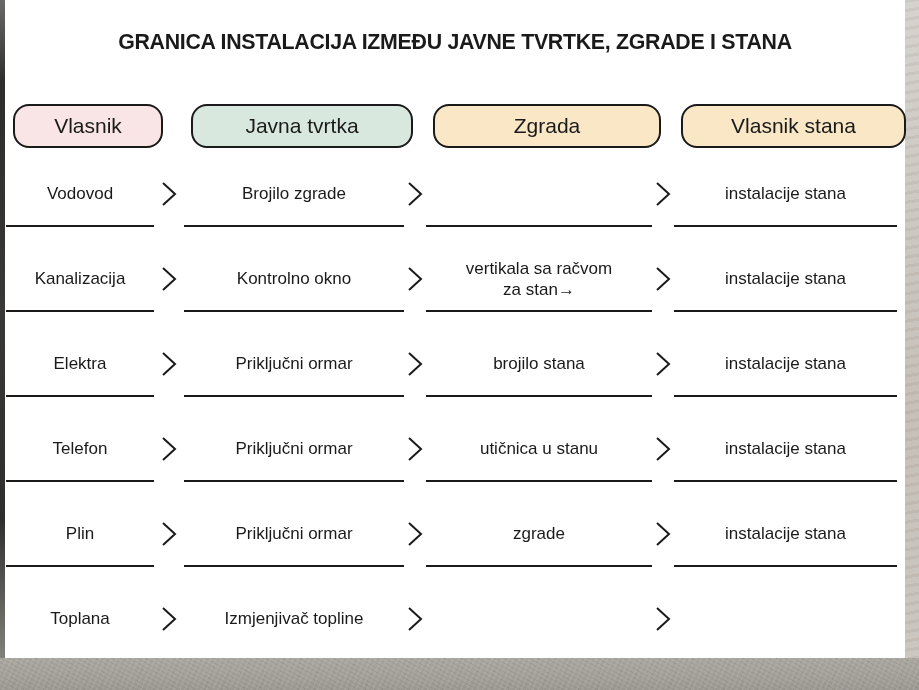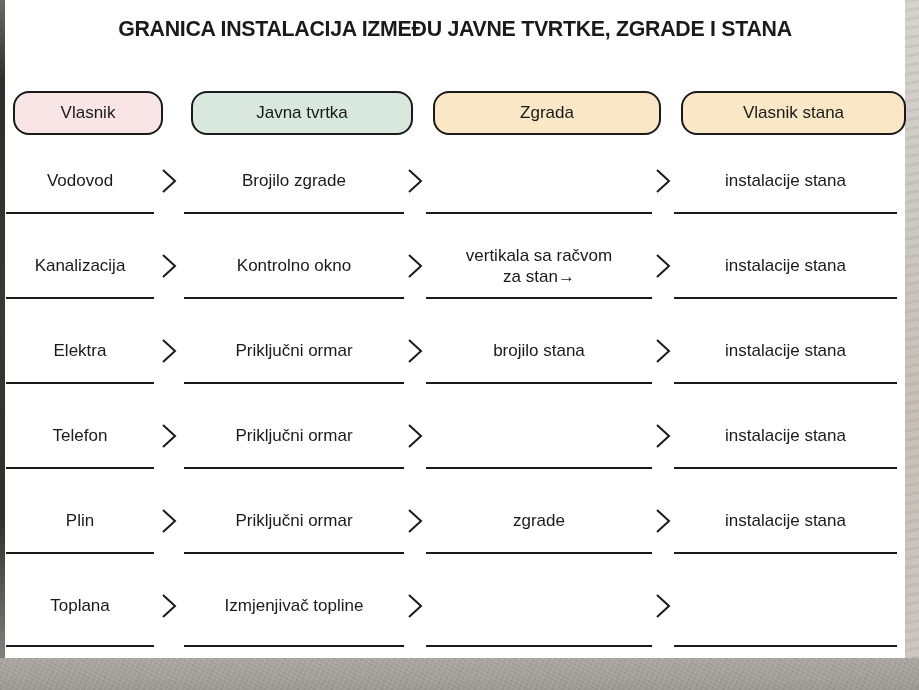--- a/index.html
+++ b/index.html
@@ -21,37 +21,37 @@
       linear-gradient(180deg,#d6d3ce 0%,#cbc7c1 35%,#c6c0b8 60%,#ccc8c2 100%);
   }
   .floor{
     position:absolute;left:0;bottom:0;width:919px;height:32px;z-index:5;
     background:
       repeating-linear-gradient(115deg, rgba(255,255,255,.07) 0 2px, rgba(255,255,255,0) 2px 5px),
       repeating-linear-gradient(28deg, rgba(0,0,0,.06) 0 1px, rgba(0,0,0,0) 1px 4px),
       linear-gradient(180deg,#aaa6a0 0%,#a39f99 60%,#9c9892 100%);
   }
   .card{
-    position:absolute;left:5px;top:0;width:900px;height:658px;background:#ffffff;
+    position:absolute;left:5px;top:13px;width:900px;height:658px;background:#ffffff;
   }
   .title{
     margin-top:16px;text-align:center;
     font-size:22px;font-weight:bold;letter-spacing:-0.3px;
     transform:scaleX(0.97);
   }
   .grid{
     display:grid;
     grid-template-columns:150px 28px 222px 20px 228px 20px 225px;
     padding-left:8px;
   }
   .pills{margin-top:49px;height:44px;align-items:stretch;}
   .pill{
     border:2px solid #1a1a1a;border-radius:16px;
     display:flex;align-items:center;justify-content:center;
-    font-size:17px;box-sizing:border-box;height:44px;
+    font-size:21px;box-sizing:border-box;height:44px;
   }
   .rows{margin-top:15px;}
   .row{display:grid;grid-template-columns:150px 28px 222px 20px 228px 20px 225px;height:85px;}
   .row:last-child{height:92px;}
   .cell{position:relative;}
   .cell-text{
     position:absolute;left:0;top:0;width:100%;height:62px;
     display:flex;align-items:center;justify-content:center;
     font-size:17px;line-height:1.25;text-align:center;white-space:pre-line;
   }
@@ -207,20 +207,21 @@
       <div class="cell">
           <span class="cell-text">Priključni ormar</span>
           <div class="uline"></div>
         </div>
       <div class="chev">
           <svg width="16" height="26" viewBox="0 0 16 26">
             <polyline points="2,2 14,13 2,24" fill="none" stroke="#1a1a1a" stroke-width="2"></polyline>
           </svg>
         </div>
       <div class="cell">
+          <span class="cell-text">utičnica u stanu</span>
           <div class="uline"></div>
         </div>
       <div class="chev">
           <svg width="16" height="26" viewBox="0 0 16 26">
             <polyline points="2,2 14,13 2,24" fill="none" stroke="#1a1a1a" stroke-width="2"></polyline>
           </svg>
         </div>
       <div class="cell">
           <span class="cell-text">instalacije stana</span>
           <div class="uline"></div>

